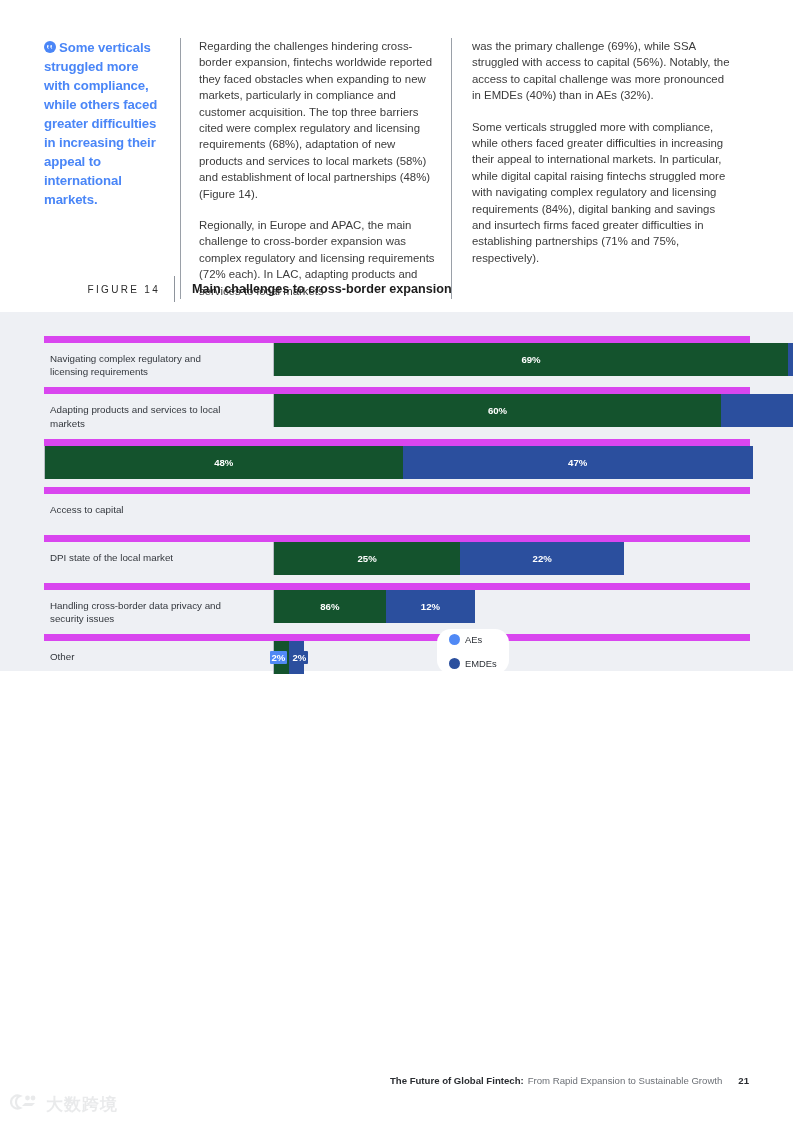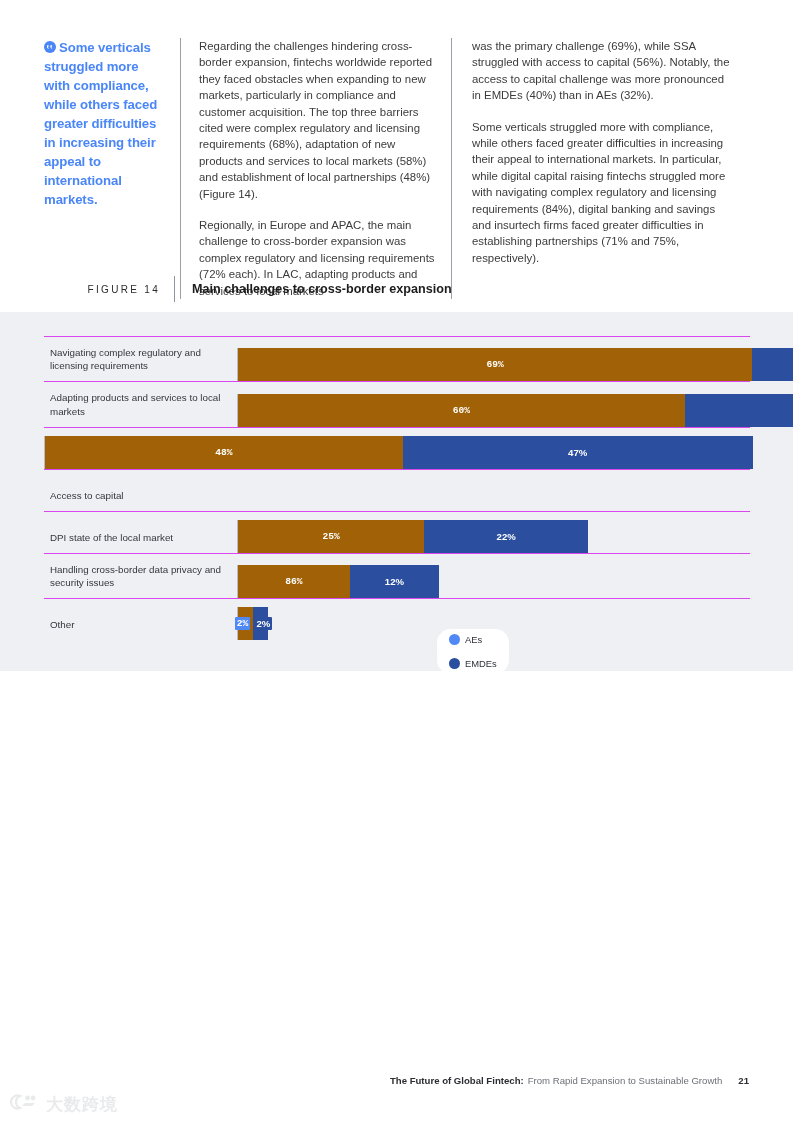--- a/index.html
+++ b/index.html
@@ -130,23 +130,24 @@
   .chart-inner {
     position: absolute;
     left: 44px;
     top: 24px;
     width: 706px;
   }
 
   .bar-row {
     position: relative;
     display: flex;
-    align-items: flex-end;
-    border-top: 1px solid #d946ef;
+    align-items: flex-start;
+    border-top: 7px solid #d946ef;
     min-height: 41px;
+    gap: 36px;
   }
 
   .row-label {
     flex: 0 0 193px;
     width: 193px;
     padding: 9px 10px 9px 6px;
     box-sizing: border-box;
     font-size: 9.8px;
     line-height: 13.2px;
     color: #33373d;
@@ -164,21 +165,21 @@
     height: 33px;
     display: flex;
     align-items: center;
     justify-content: center;
     font-size: 9.6px;
     font-weight: bold;
     color: #ffffff;
     white-space: nowrap;
     box-sizing: border-box;
   }
-  .bar.ae   { background: #a16207; font-family: Liberation Mono, monospace; }
+  .bar.ae   { background: #14532d; }
   .bar.emde { background: #2b4f9e; }
 
   .bar.tiny {
     justify-content: center;
     overflow: visible;
   }
   .bar.tiny span {
     position: relative;
     display: inline-block;
     background: inherit;

